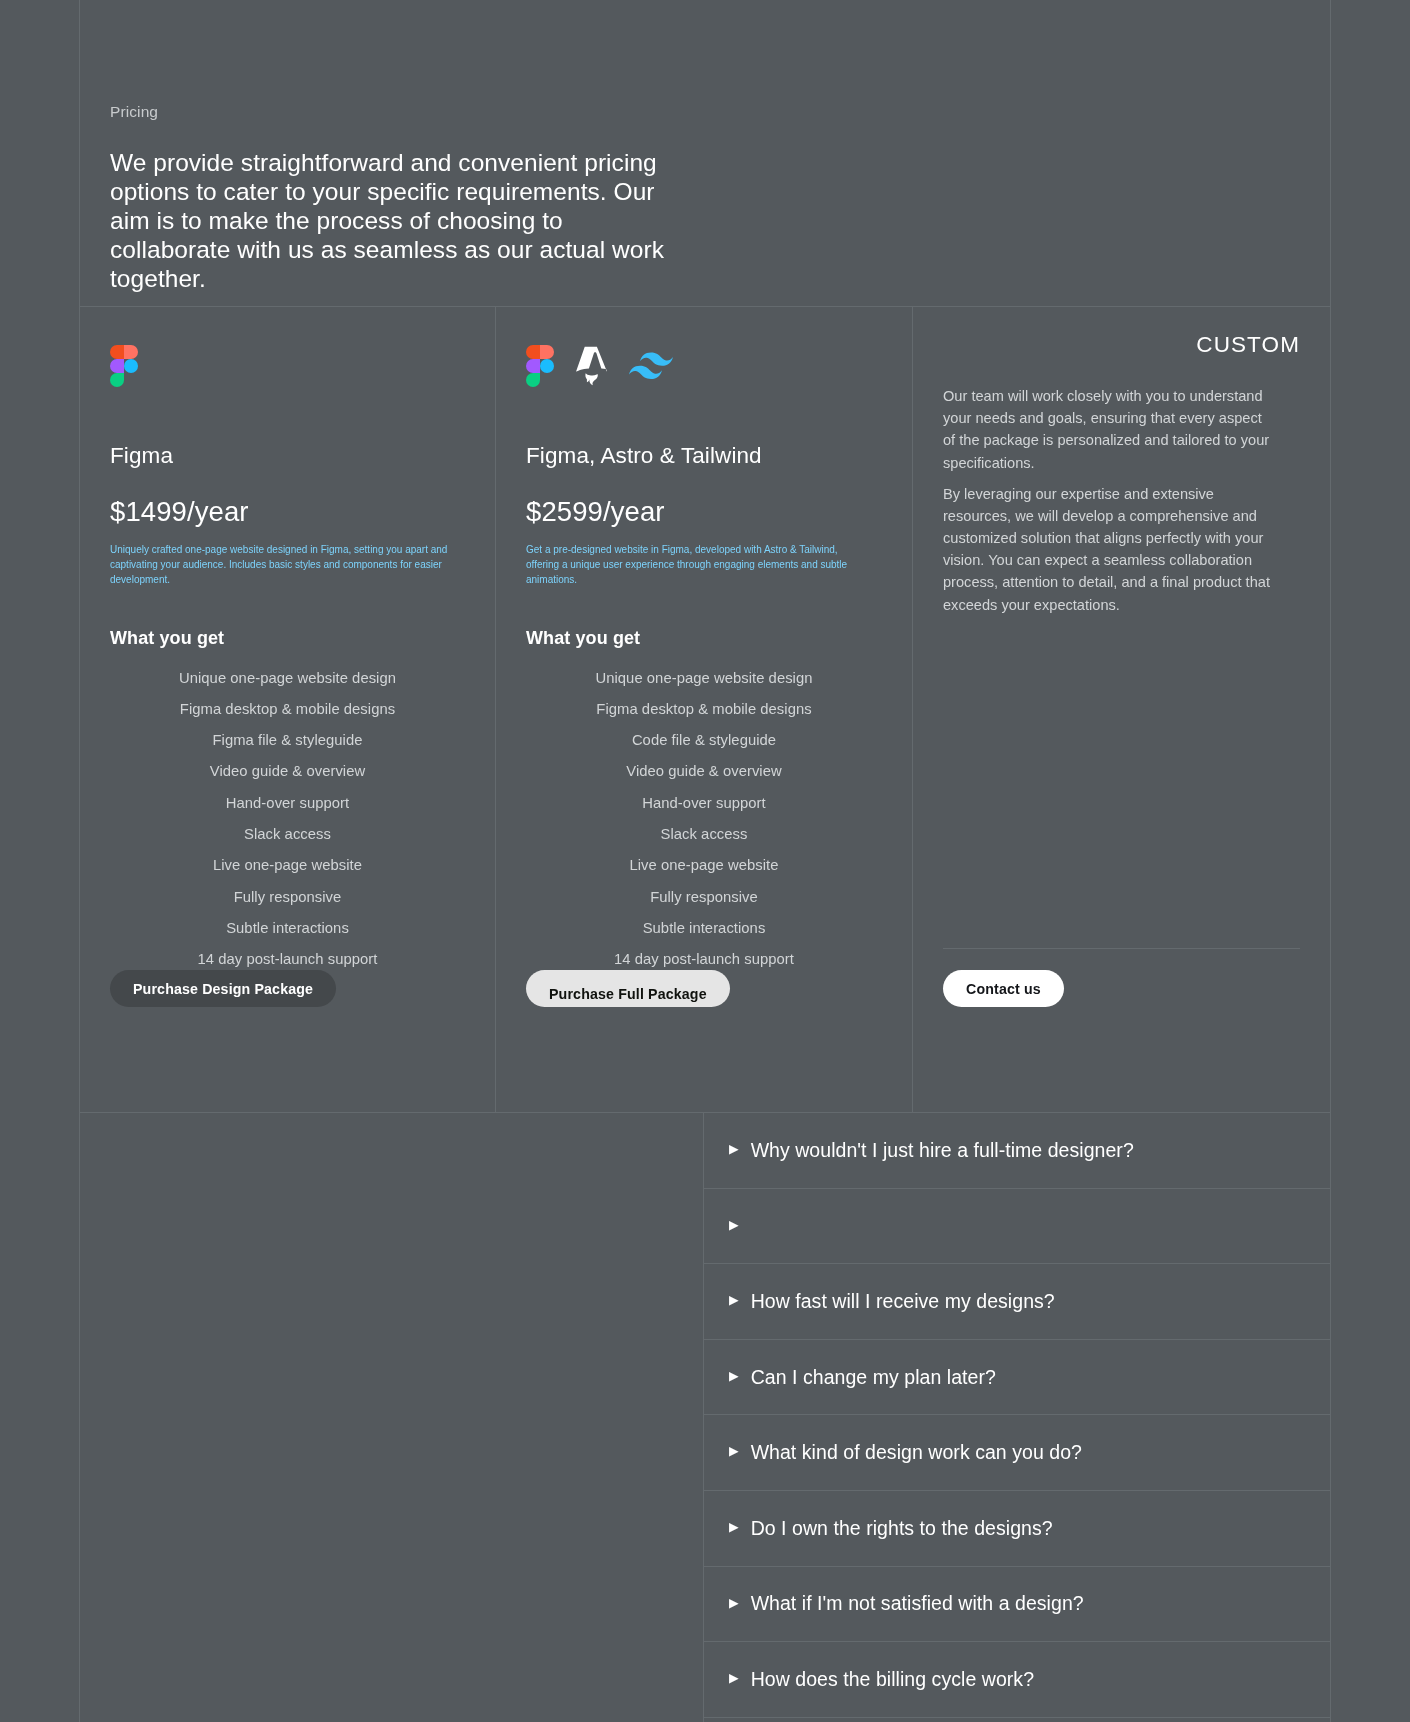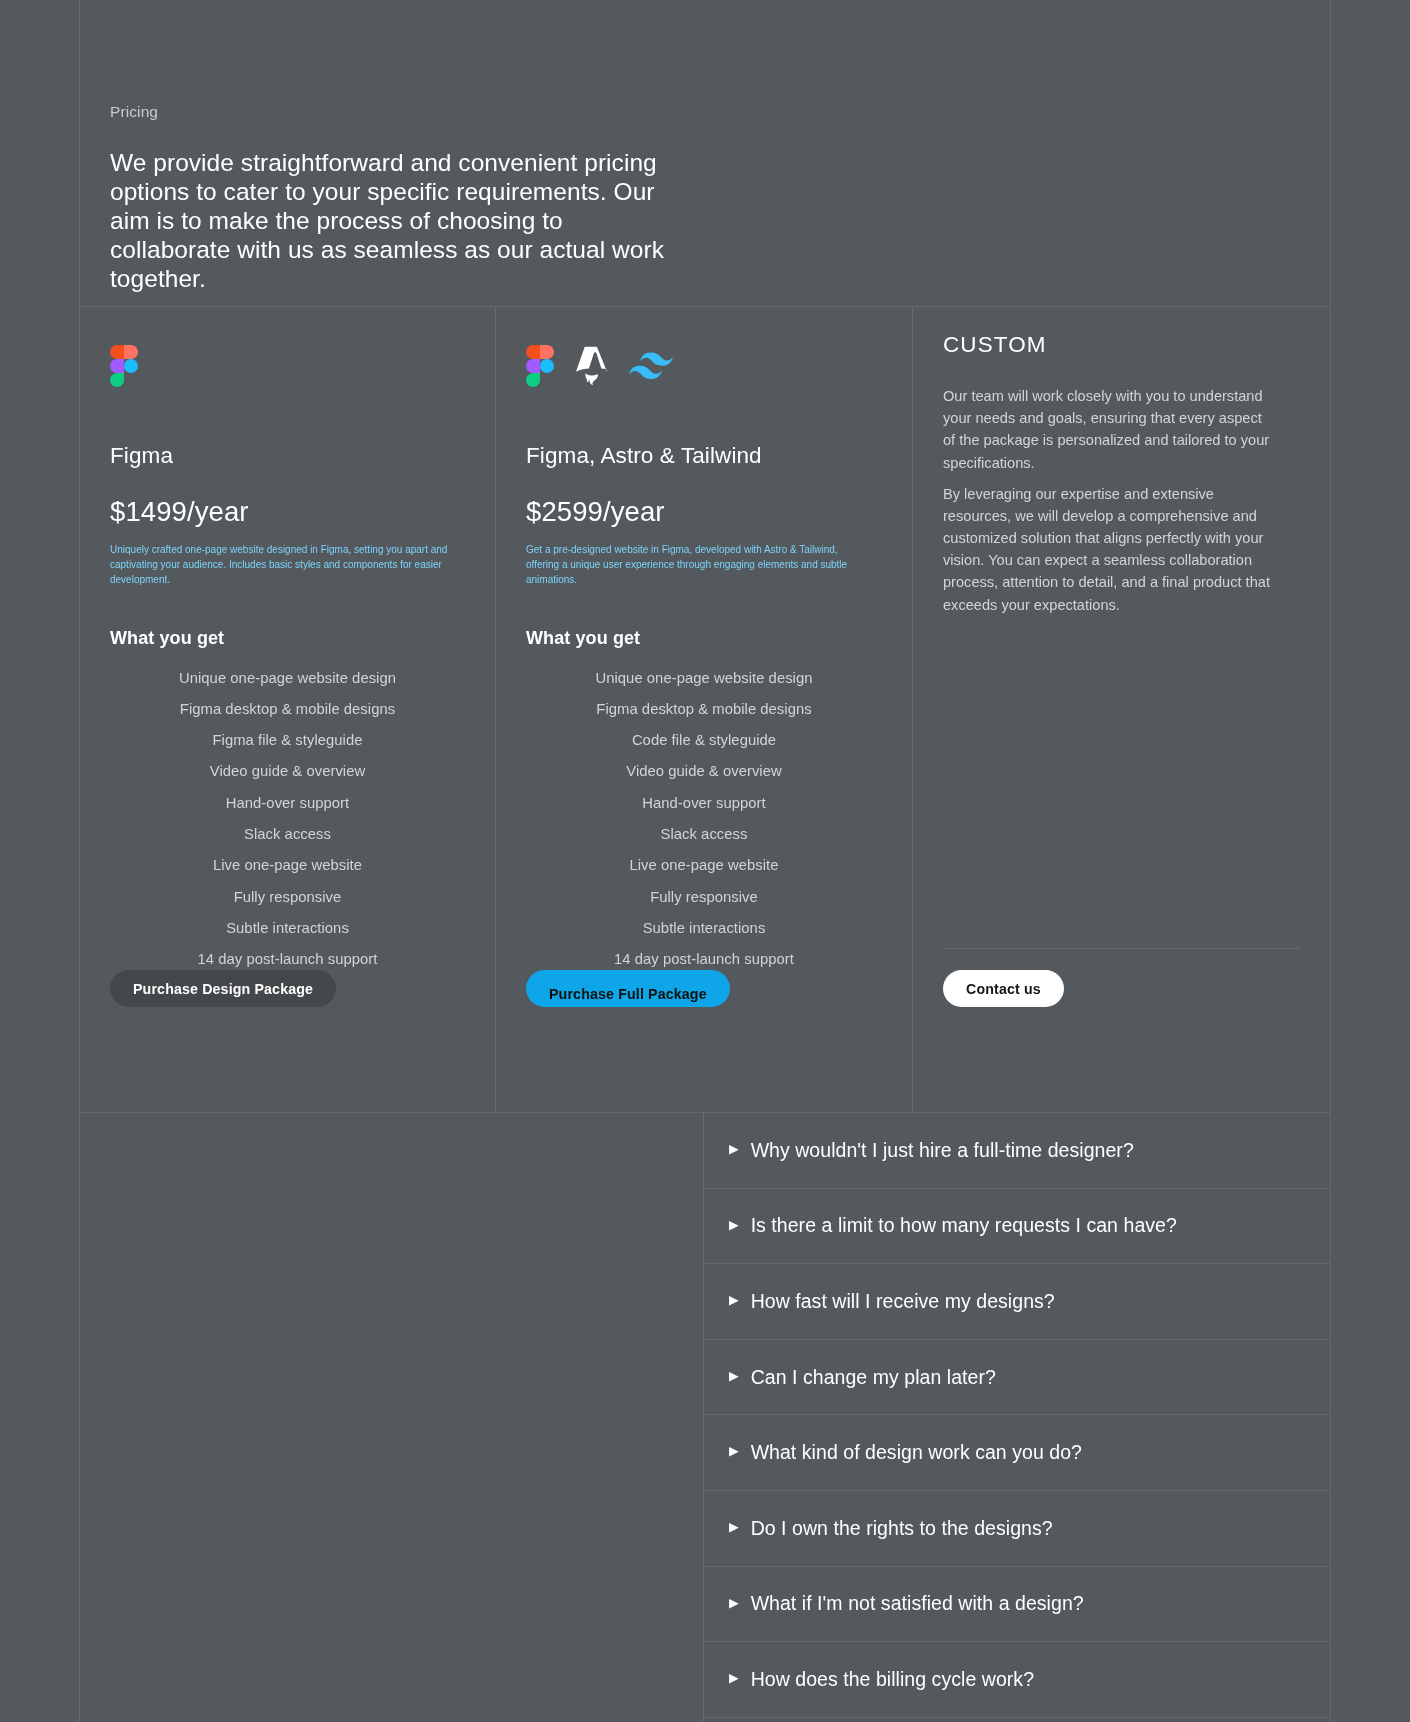--- a/index.html
+++ b/index.html
@@ -146,38 +146,39 @@
     height: 37px;
     padding: 0 23px;
     background: #44484b;
     color: #ffffff;
   }
   .btn-lime {
     left: 30px;
     bottom: 105px;
     height: 37px;
     padding: 16px 23px;
-    background: #0ea5e9;
+    background: #e5e5e5;
     color: #10120e;
   }
   .btn-white {
     left: 30px;
     bottom: 105px;
     height: 37px;
     padding: 0 23px;
     background: #ffffff;
     color: #14161a;
   }
 
   
   .custom-title {
     font-size: 22.5px;
     color: #ffffff;
     letter-spacing: 1.1px;
     font-weight: 400;
+    text-align: right;
   }
   .custom-body { margin-top: 27px; max-width: 330px; }
   .custom-body p {
     font-size: 14.6px;
     line-height: 1.52;
     color: #d2d5d7;
   }
   .custom-body p + p { margin-top: 9px; }
 
   .custom-divider {
@@ -323,21 +324,20 @@
   <div class="faq-wrap">
     <div class="faq-gutter"></div>
     <div class="faq-list">
 
       <div class="faq-item">
         <span class="faq-marker">▶</span>
         <span class="faq-q">Why wouldn't I just hire a full-time designer?</span>
       </div>
       <div class="faq-item">
         <span class="faq-marker">▶</span>
-        <span class="faq-q">Is there a limit to how many requests I can have?</span>
       </div>
       <div class="faq-item">
         <span class="faq-marker">▶</span>
         <span class="faq-q">How fast will I receive my designs?</span>
       </div>
       <div class="faq-item">
         <span class="faq-marker">▶</span>
         <span class="faq-q">Can I change my plan later?</span>
       </div>
       <div class="faq-item">

